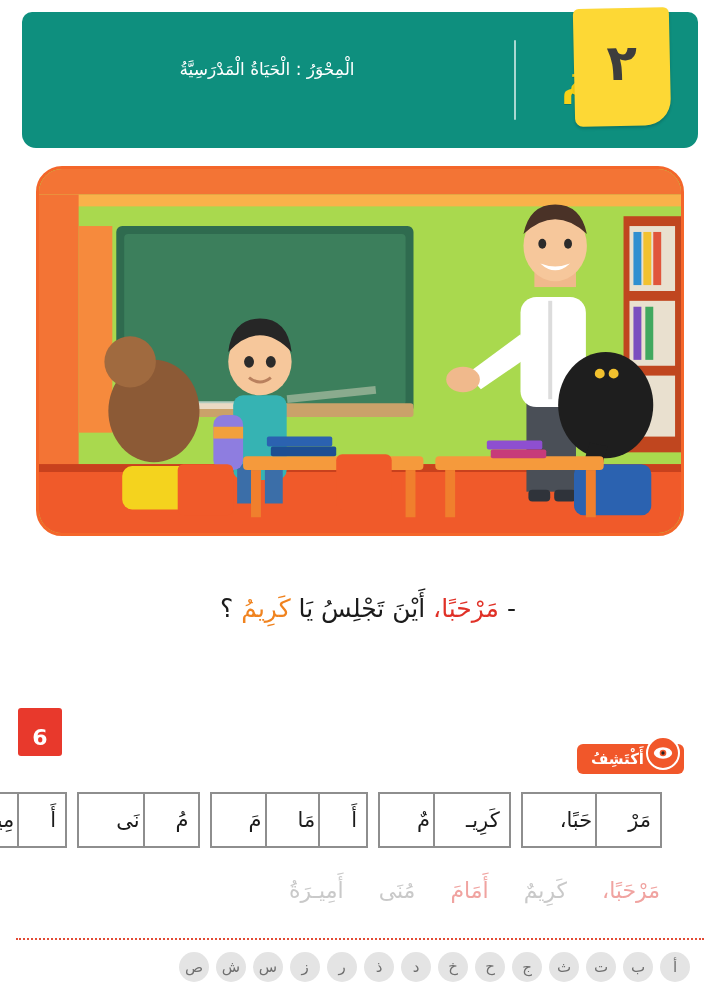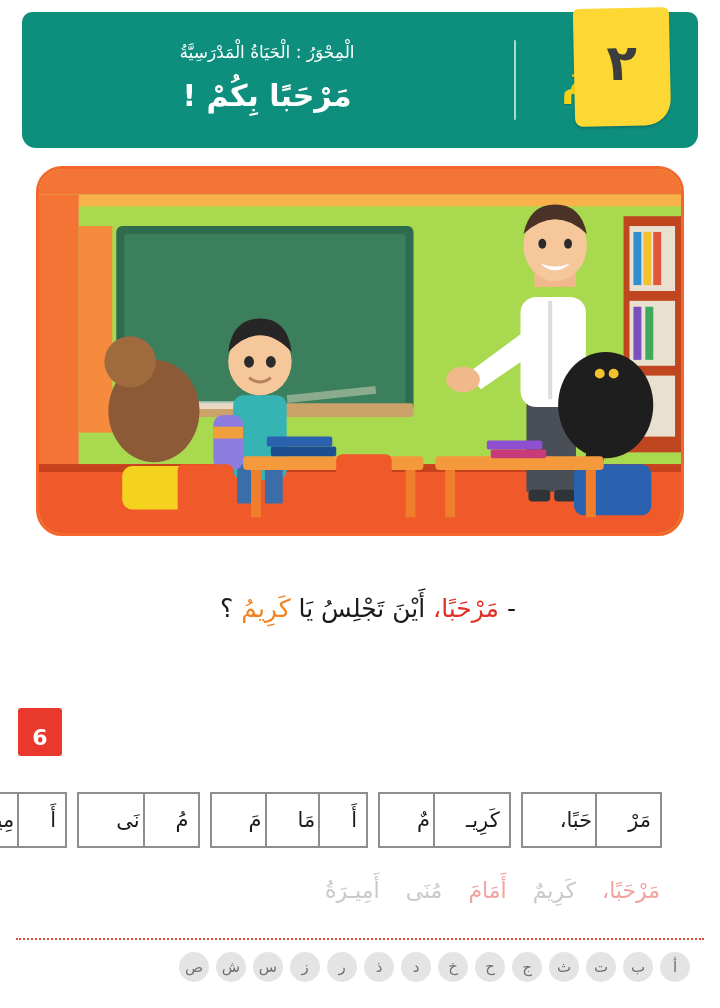--- a/index.html
+++ b/index.html
@@ -174,20 +174,21 @@
     top: 878px; right: 60px;
     display: flex;
     flex-direction: row;
     gap: 26px;
     align-items: center;
   }
   .trace {
     font-size: 22px;
     color: #c9c9c9;
     white-space: nowrap;
+    margin-left: 9px;
   }
   .trace.red { color: #f0a3a0; }
 
   
   .dotted {
     position: absolute;
     left: 16px; right: 16px;
     top: 938px;
     border-top: 2px dotted #e24b36;
   }
@@ -229,21 +230,20 @@
 
 <div class="page">
 
   <div class="header">
     <div class="header-title-block">
       <span class="atallam">أَتَعَلَّمُ</span>
     </div>
     <div class="header-divider"></div>
     <div class="header-center">
       <div class="mihwar">الْمِحْوَرُ : الْحَيَاةُ الْمَدْرَسِيَّةُ</div>
-      <div class="lesson-title">مَرْحَبًا بِكُمْ !</div>
     </div>
     <div class="unit-badge">
       <span>٢</span>
     </div>
   </div>
 
   <div class="illus">
     <svg viewBox="0 0 648 370" preserveAspectRatio="none">
 
       <rect x="0" y="0" width="648" height="370" fill="#a9d94e"></rect>
@@ -339,20 +339,30 @@
     </svg>
   </div>
 
 
   <div class="dialogue">
     <div class="dlg-line">
       <span>- </span><span class="hl-red">مَرْحَبًا،</span><span> أَيْنَ تَجْلِسُ يَا </span><span class="hl-orange">كَرِيمُ</span><span> ؟</span>
     </div>
   </div>
 
+  <div class="pill pill-discover">
+    <span>أَكْتَشِفُ</span>
+    <span class="pill-icon">
+      <svg width="20" height="14" viewBox="0 0 24 16">
+          <ellipse cx="12" cy="8" rx="11" ry="7" fill="#fff"></ellipse>
+          <circle cx="12" cy="8" r="4" fill="#f1572a"></circle>
+          <circle cx="12" cy="8" r="2" fill="#222"></circle>
+        </svg>
+    </span>
+  </div>
 
   <div class="wordboxes">
     <div class="wbox">
       <span class="seg">مَرْ</span>
       <span class="sep"></span>
       <span class="seg">حَبًا،</span>
     </div>
     <div class="wbox">
       <span class="seg">كَرِيـ</span>
       <span class="sep"></span>

